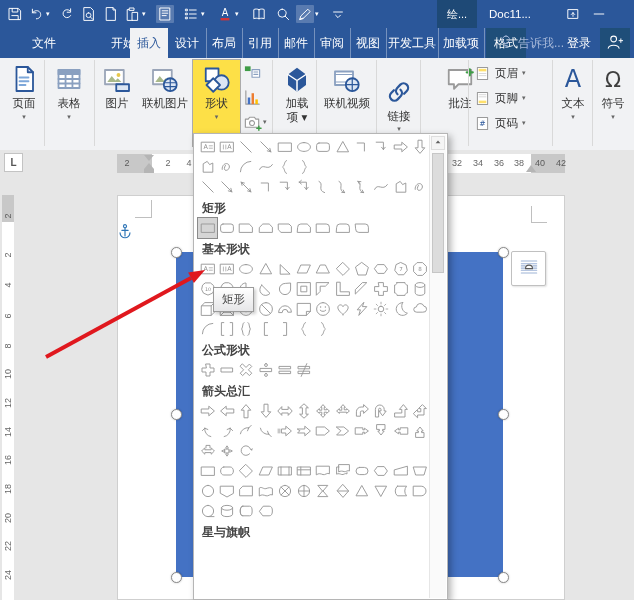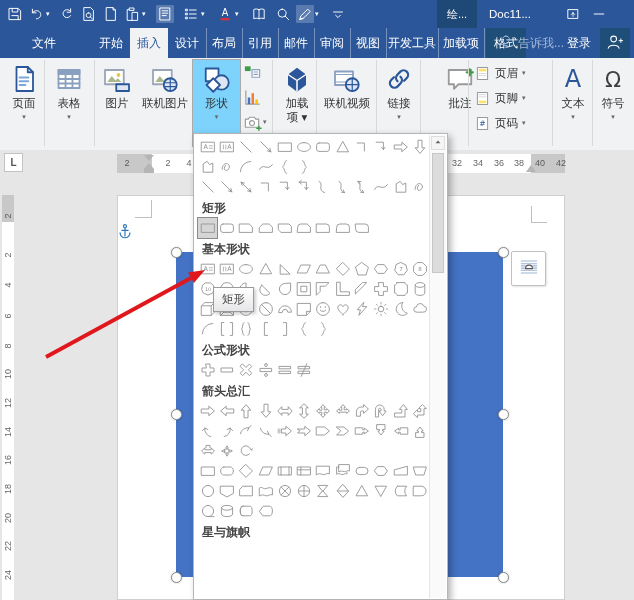--- a/index.html
+++ b/index.html
@@ -19,21 +19,21 @@
   .tabrow{position:absolute;left:0;top:28px;width:634px;height:30px;background:#2b579a;}
   .tab{position:absolute;top:0;height:30px;display:flex;align-items:center;justify-content:center;
        color:#fff;font-size:12px;cursor:default;}
   .tab.sep{border-right:1px solid rgba(255,255,255,.35);}
   .tab.active{background:#f1f2f4;color:#2b579a;}
   .tab.ctx{background:#1f4e79;}
   .tellme{position:absolute;top:0;height:30px;display:flex;align-items:center;gap:4px;color:#a6b8d9;font-size:12px;}
   
   .ribbon{position:absolute;left:0;top:58px;width:634px;height:92px;background:#f1f2f4;border-bottom:1px solid #d5d5d5;}
   .rbtn{position:absolute;top:2px;height:86px;display:flex;flex-direction:column;align-items:center;padding-top:4px;box-sizing:border-box;}
-  .rbtn.pressed{background:#7dd3fc;outline:1px solid #ababab;}
+  .rbtn.pressed{background:#fde047;outline:1px solid #ababab;}
   .rbtn .lbl{font-size:11.5px;color:#333;line-height:1.2;text-align:center;white-space:pre-line;margin-top:3px;}
   .rbtn .crt{font-size:7px;color:#666;line-height:8px;margin-top:2px;}
   .rsep{position:absolute;top:60px;width:1px;height:88px;background:#d9d9d9;}
   .grouplbl{position:absolute;top:136px;height:13px;font-size:10.5px;color:#5f5f5f;text-align:center;}
   .minibtn{position:absolute;width:20px;height:20px;display:flex;align-items:center;justify-content:center;}
   .stackbtn{position:absolute;height:22px;display:flex;align-items:center;gap:4px;font-size:11.5px;color:#333;}
   .stackbtn .crt{font-size:7px;color:#666;}
   
   .rulerrow{position:absolute;left:0;top:150px;width:634px;height:27px;background:#e6e6e6;}
   .tabsel{position:absolute;left:4px;top:3px;width:17px;height:17px;background:#fff;border:1px solid #c3c3c3;
@@ -177,21 +177,21 @@
             <path d="M4 10h12" stroke="#fff" fill="none" stroke-width="1.2" stroke-linecap="round" stroke-linejoin="round"></path>
           </svg>
         </div>
       </div>
     <div class="win-btn" style="left:622px;width:12px;background:#2b579a;"></div>
   </div>
 
   <div class="tabrow">
     <div id="tabs">
         <div class="tab" style="left: 24px; width: 40px;">文件</div>
-        <div class="tab sep" style="left: 92px; width: 38px;">开始</div>
+        <div class="tab sep" style="left: 104px; width: 38px;">开始</div>
         <div class="tab active" style="left: 130px; width: 38px;">插入</div>
         <div class="tab sep" style="left: 168px; width: 38px;">设计</div>
         <div class="tab sep" style="left: 206px; width: 36px;">布局</div>
         <div class="tab sep" style="left: 242px; width: 36px;">引用</div>
         <div class="tab sep" style="left: 278px; width: 36px; font-family: Liberation Serif, serif;">邮件</div>
         <div class="tab sep" style="left: 314px; width: 36px;">审阅</div>
         <div class="tab sep" style="left: 350px; width: 36px;">视图</div>
         <div class="tab sep" style="left: 386px; width: 52px;">开发工具</div>
         <div class="tab sep" style="left: 438px; width: 46px;">加载项</div>
         <div class="tab ctx" style="left: 486px; width: 40px;">格式</div>
@@ -272,21 +272,21 @@
         </div>
         <div class="rbtn" style="left: 318px; width: 58px;">
           <svg viewBox="0 0 20 20" width="30" height="30">
             <path d="M2 5h12v9H2z" stroke="#8aa0c0" fill="#fff" stroke-width="1.2" stroke-linecap="round" stroke-linejoin="round"></path>
             <path d="M2 7h12M2 12h12" stroke="#8aa0c0" fill="none" stroke-width="0.8" stroke-linecap="round" stroke-linejoin="round"></path>
             <path d="M13.5 9.5a4.3 4.3 0 1 1 0 8.6 4.3 4.3 0 0 1 0-8.6z" stroke="#2b579a" fill="#dce6f4" stroke-width="1.2" stroke-linecap="round" stroke-linejoin="round"></path>
             <path d="M13.5 9.5v8.6M9.6 13.8h7.8" stroke="#2b579a" fill="none" stroke-width="0.8" stroke-linecap="round" stroke-linejoin="round"></path>
           </svg>
           <div class="lbl">联机视频</div>
         </div>
-        <div class="rbtn" style="left: 378px; width: 42px;">
+        <div class="rbtn" style="left: 378px; width: 42px; justify-content: center;">
           <svg viewBox="0 0 20 20" width="30" height="30">
             <path d="M9 11.5a3 3 0 0 1-.2-4.2l2.1-2.2a3 3 0 0 1 4.3 4.2l-1.8 1.9" stroke="#2b579a" fill="none" stroke-width="1.5" stroke-linecap="round" stroke-linejoin="round"></path>
             <path d="M11 8.5a3 3 0 0 1 .2 4.2l-2.1 2.2a3 3 0 0 1-4.3-4.2l1.8-1.9" stroke="#2b579a" fill="none" stroke-width="1.5" stroke-linecap="round" stroke-linejoin="round"></path>
           </svg>
           <div class="lbl">链接</div>
           <div class="crt">▾</div>
         </div>
         <div class="rbtn" style="left: 437px; width: 46px;">
           <svg viewBox="0 0 20 20" width="30" height="30">
             <path d="M2.5 4h15v9.5h-8.5l-3 3v-3h-3.5z" stroke="#9a9a9a" fill="#fff" stroke-width="1.2" stroke-linecap="round" stroke-linejoin="round"></path>

